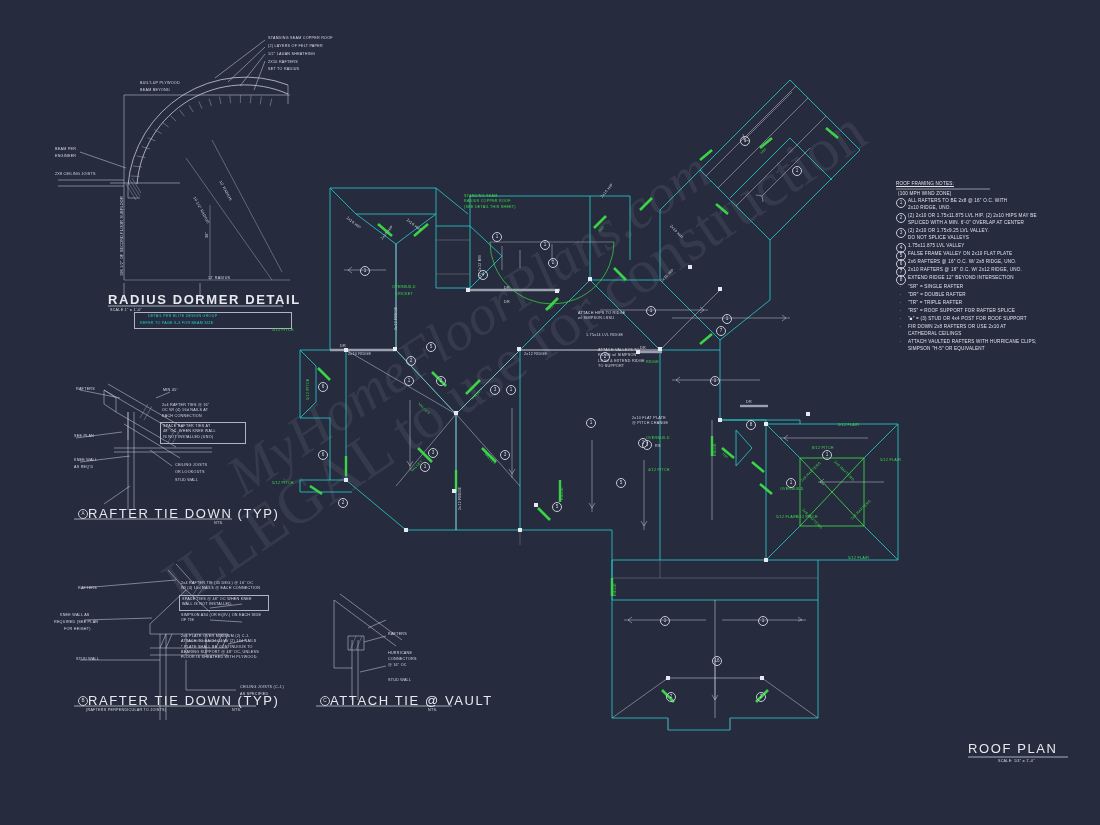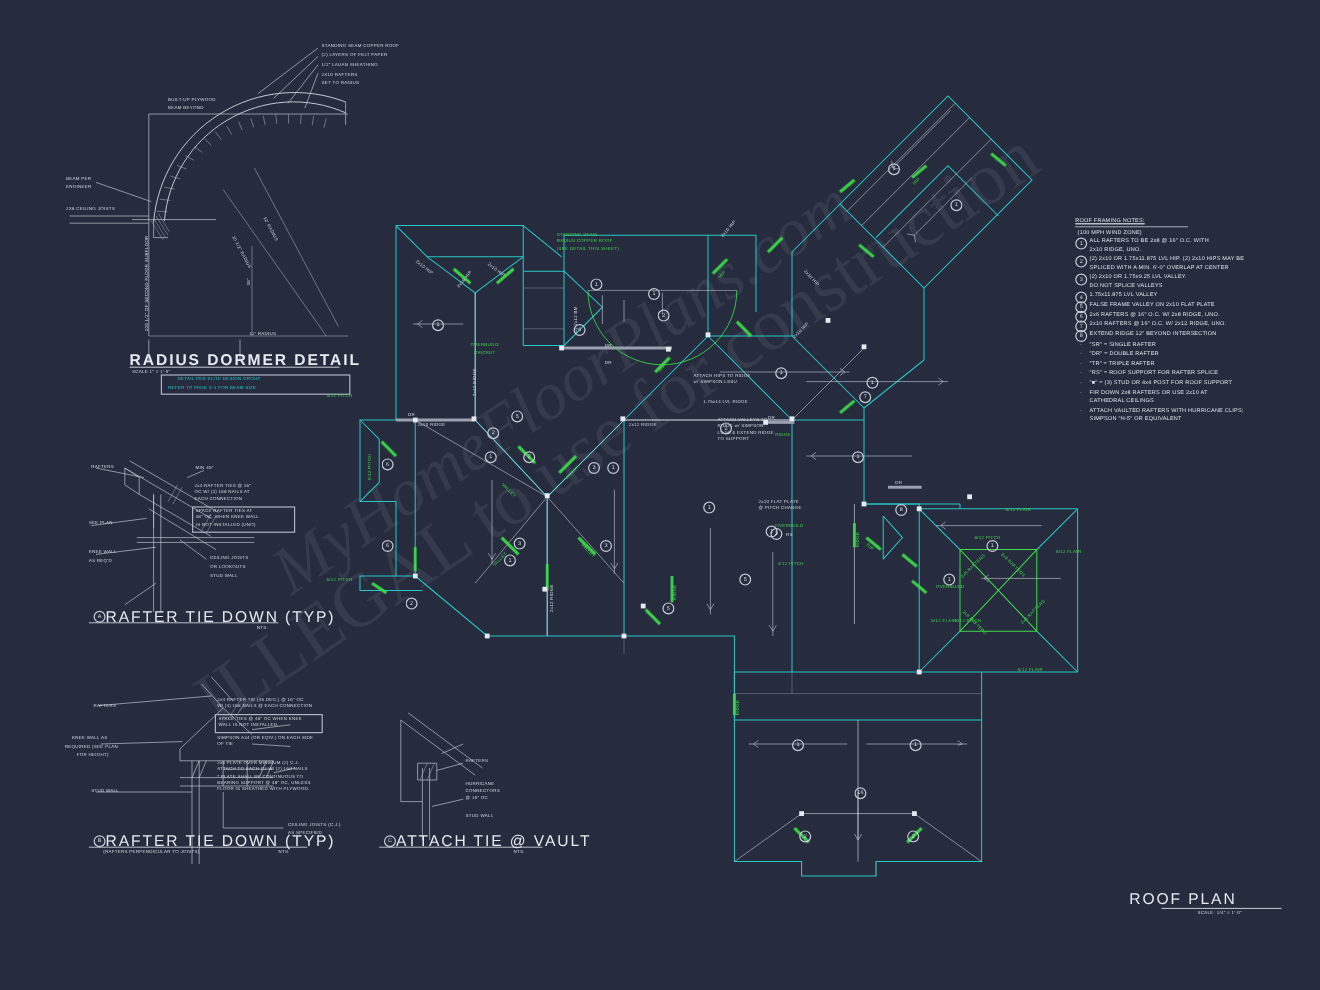--- a/index.html
+++ b/index.html
@@ -578,16 +578,16 @@
   <div class="circnum" style="left:478px;top:270px;">4</div>
   <div class="circnum" style="left:426px;top:342px;">5</div>
   <div class="circnum" style="left:318px;top:382px;">6</div>
   <div class="circnum" style="left:318px;top:450px;">6</div>
   <div class="circnum" style="left:716px;top:326px;">7</div>
   <div class="circnum" style="left:746px;top:420px;">8</div>
   <div class="circnum" style="left:552px;top:502px;">5</div>
   <div class="circnum" style="left:616px;top:478px;">5</div>
   <div class="circnum" style="left:712px;top:656px;">16</div>
 
-  <div class="t big" style="left:941px;top:740px;">ROOF PLAN</div>
+  <div class="t big" style="left:968px;top:740px;">ROOF PLAN</div>
   <div class="t sm" style="left:998px;top:759px;">SCALE: 1/4" = 1'-0"</div>
 
 </div>
 
 </body></html>

